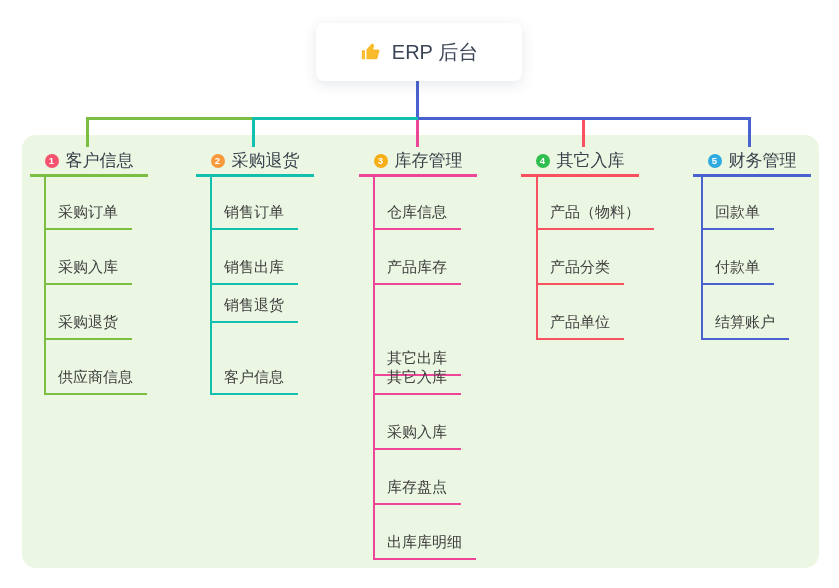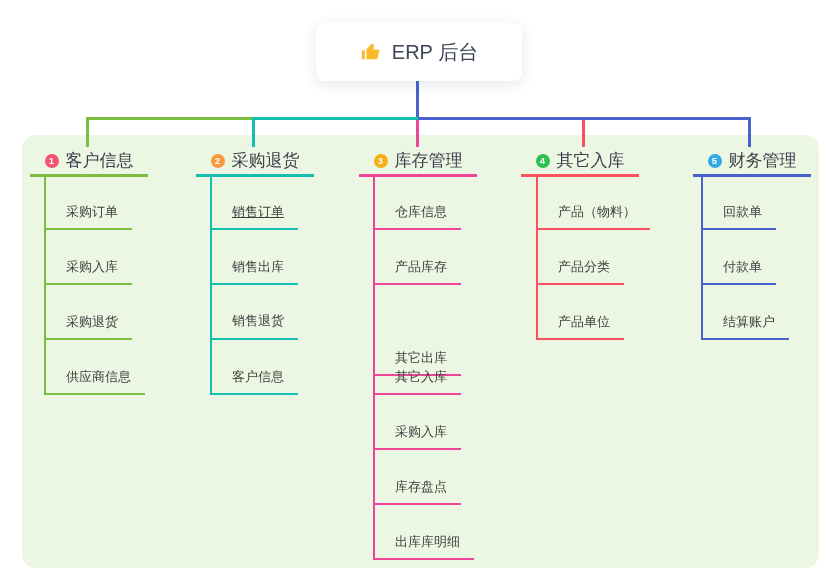--- a/index.html
+++ b/index.html
@@ -58,23 +58,23 @@
     font-weight:bold;
     flex:0 0 auto;
   }
   .vline {
     position:absolute;
     width:2px;
     z-index:1;
   }
   .child-node {
     position:absolute;
-    padding:0 14px 8px 22px;
+    padding:0 14px 8px 14px;
     border-bottom:2px solid;
-    font-size:13px;
+    font-size:15px;
     line-height:17px;
     color:#404040;
     white-space:nowrap;
     z-index:2;
   }
 </style>
 </head>
 <body>
 
 <div class="canvas">
@@ -113,23 +113,23 @@
     <div class="child-node" style="left: 44px; top: 313px; border-bottom-color: rgb(124, 190, 65);">采购退货</div>
     <div class="child-node" style="left: 44px; top: 368px; border-bottom-color: rgb(124, 190, 65);">供应商信息</div>
   </div>
 
   <div>
     <div class="branch-head" style="left: 196px; border-bottom-color: rgb(19, 191, 174);">
       <span class="badge" style="background: rgb(248, 153, 61);">2</span>
       <span>采购退货</span>
     </div>
     <div class="vline" style="left: 210px; top: 177px; height: 218px; background: rgb(19, 191, 174);"></div>
-    <div class="child-node" style="left: 210px; top: 203px; border-bottom-color: rgb(19, 191, 174); text-decoration: underline;">销售订单</div>
+    <div class="child-node" style="left: 210px; top: 203px; border-bottom-color: rgb(19, 191, 174);">销售订单</div>
     <div class="child-node" style="left: 210px; top: 258px; border-bottom-color: rgb(19, 191, 174);">销售出库</div>
-    <div class="child-node" style="left: 210px; top: 313px; border-bottom-color: rgb(19, 191, 174); font-family: Liberation Mono, monospace;">销售退货</div>
+    <div class="child-node" style="left: 210px; top: 296px; border-bottom-color: rgb(19, 191, 174);">销售退货</div>
     <div class="child-node" style="left: 210px; top: 368px; border-bottom-color: rgb(19, 191, 174);">客户信息</div>
   </div>
 
   <div>
     <div class="branch-head" style="left: 359px; border-bottom-color: rgb(238, 69, 152);">
       <span class="badge" style="background: rgb(246, 174, 23);">3</span>
       <span>库存管理</span>
     </div>
     <div class="vline" style="left: 373px; top: 177px; height: 383px; background: rgb(238, 69, 152);"></div>
     <div class="child-node" style="left: 373px; top: 203px; border-bottom-color: rgb(238, 69, 152);">仓库信息</div>

